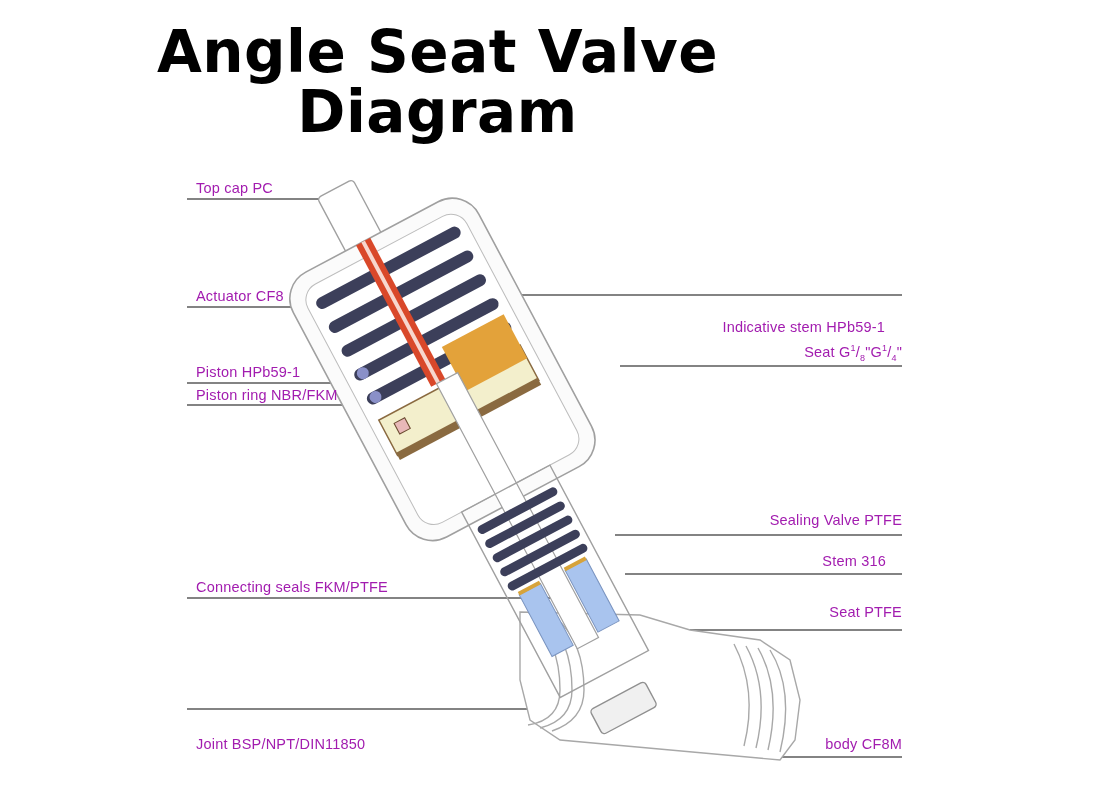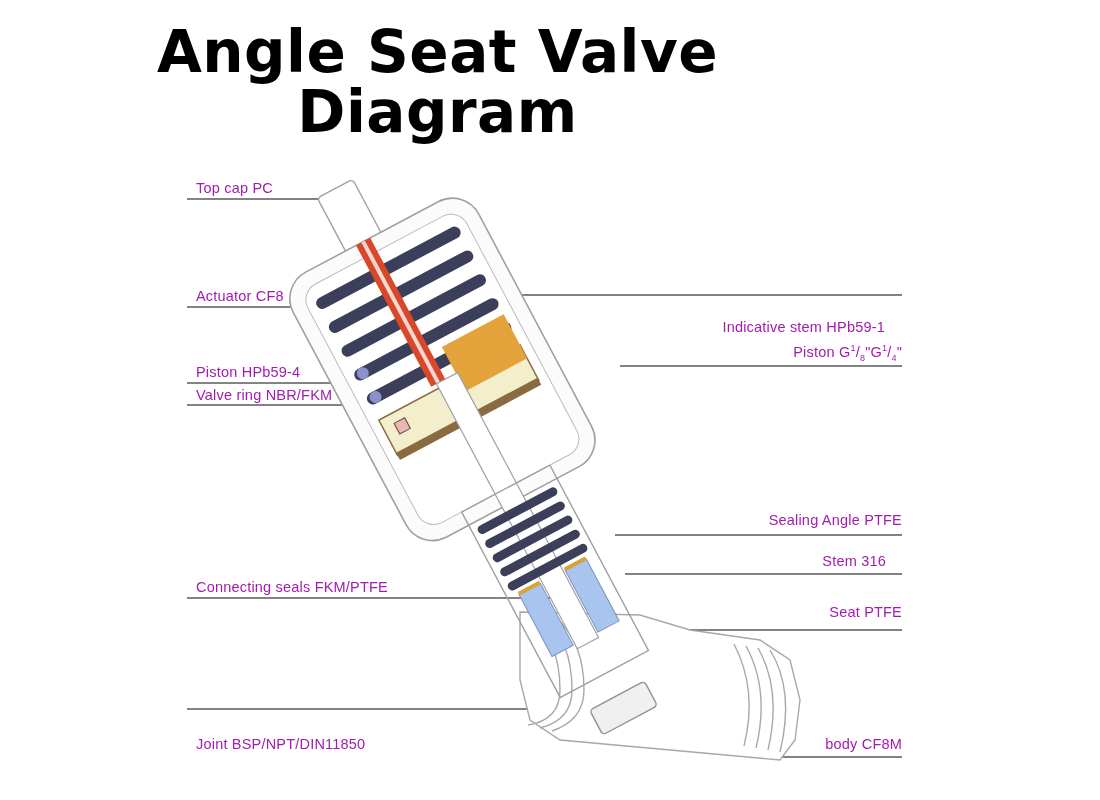--- a/index.html
+++ b/index.html
@@ -98,23 +98,23 @@
     <rect x="474" y="595" width="24" height="70" fill="#a9c4ee" stroke="#7a94c0" stroke-width="1"></rect>
     <rect x="422" y="592" width="24" height="4" fill="#d7a33a"></rect>
     <rect x="474" y="592" width="24" height="4" fill="#d7a33a"></rect>
 
     <rect x="430" y="730" width="62" height="28" rx="4" fill="#f0f0f0" stroke="#909090" stroke-width="1.4"></rect>
   </g>
 </svg>
 
 <div class="label" style="left:196px; top:180px;">Top cap PC</div>
 <div class="label" style="left:196px; top:288px;">Actuator CF8</div>
-<div class="label" style="left:196px; top:364px;">Piston HPb59-4</div>
-<div class="label" style="left:196px; top:387px;">Valve ring NBR/FKM</div>
+<div class="label" style="left:196px; top:364px;">Piston HPb59-1</div>
+<div class="label" style="left:196px; top:387px;">Piston ring NBR/FKM</div>
 <div class="label" style="left:196px; top:579px;">Connecting seals FKM/PTFE</div>
 <div class="label" style="left:196px; top:689px;margin-top:47px;">Joint BSP/NPT/DIN11850</div>
 
 <div class="label right" style="right:215px; top:271px;margin-top:48px;">Indicative stem HPb59-1</div>
-<div class="label right" style="right:198px; top:343px;"><span>Piston G</span><span class="sup">1</span>/<span class="sub">8</span><span>"G</span><span class="sup">1</span>/<span class="sub">4</span><span>"</span></div>
-<div class="label right" style="right:198px; top:512px;">Sealing Angle PTFE</div>
+<div class="label right" style="right:198px; top:343px;"><span>Seat G</span><span class="sup">1</span>/<span class="sub">8</span><span>"G</span><span class="sup">1</span>/<span class="sub">4</span><span>"</span></div>
+<div class="label right" style="right:198px; top:512px;">Sealing Valve PTFE</div>
 <div class="label right" style="right:214px; top:553px;">Stem 316</div>
 <div class="label right" style="right:198px; top:604px;margin-left:24px;">Seat PTFE</div>
 <div class="label right" style="right:198px; top:736px;">body CF8M</div>
 
 </body></html>

